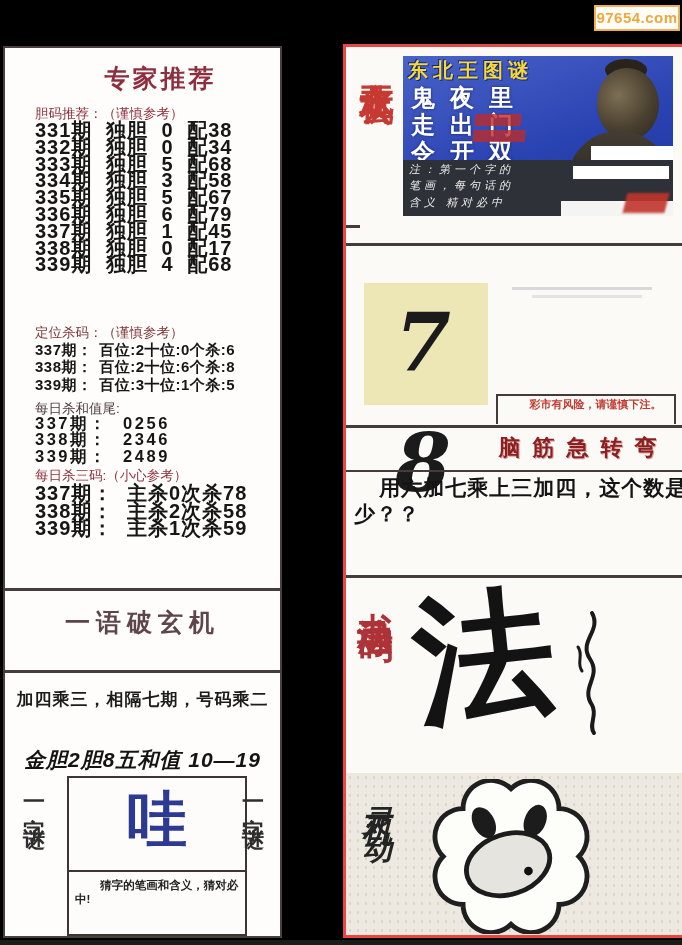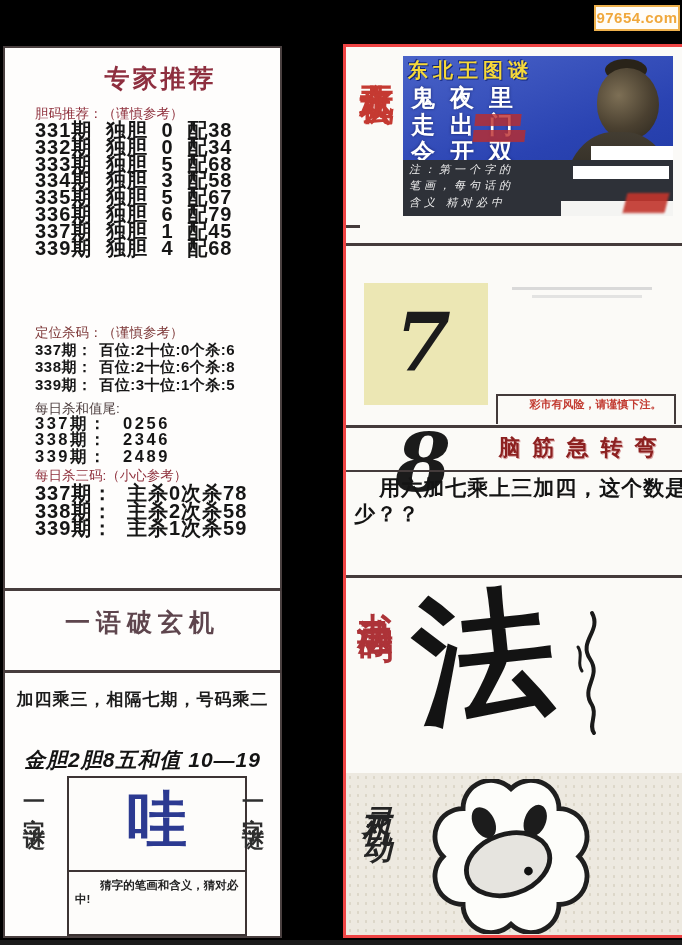--- a/index.html
+++ b/index.html
@@ -113,20 +113,21 @@
 
     <div class="lp-head" style="top:57px">胆码推荐：（谨慎参考）</div>
     <div class="lp-rows" style="top:74px">
       <div>331期 独胆 0 配38</div>
       <div>332期 独胆 0 配34</div>
       <div>333期 独胆 5 配68</div>
       <div>334期 独胆 3 配58</div>
       <div>335期 独胆 5 配67</div>
       <div>336期 独胆 6 配79</div>
       <div>337期 独胆 1 配45</div>
+      <div>338期 独胆 0 配17</div>
       <div>339期 独胆 4 配68</div>
     </div>
 
     <div class="lp-head" style="top:276px;color:#7c3636">定位杀码：（谨慎参考）</div>
     <div class="lp-rows tight" style="top:293px">
       <div>337期： 百位:2十位:0个杀:6</div>
       <div>338期： 百位:2十位:6个杀:8</div>
       <div>339期： 百位:3十位:1个杀:5</div>
     </div>
 

